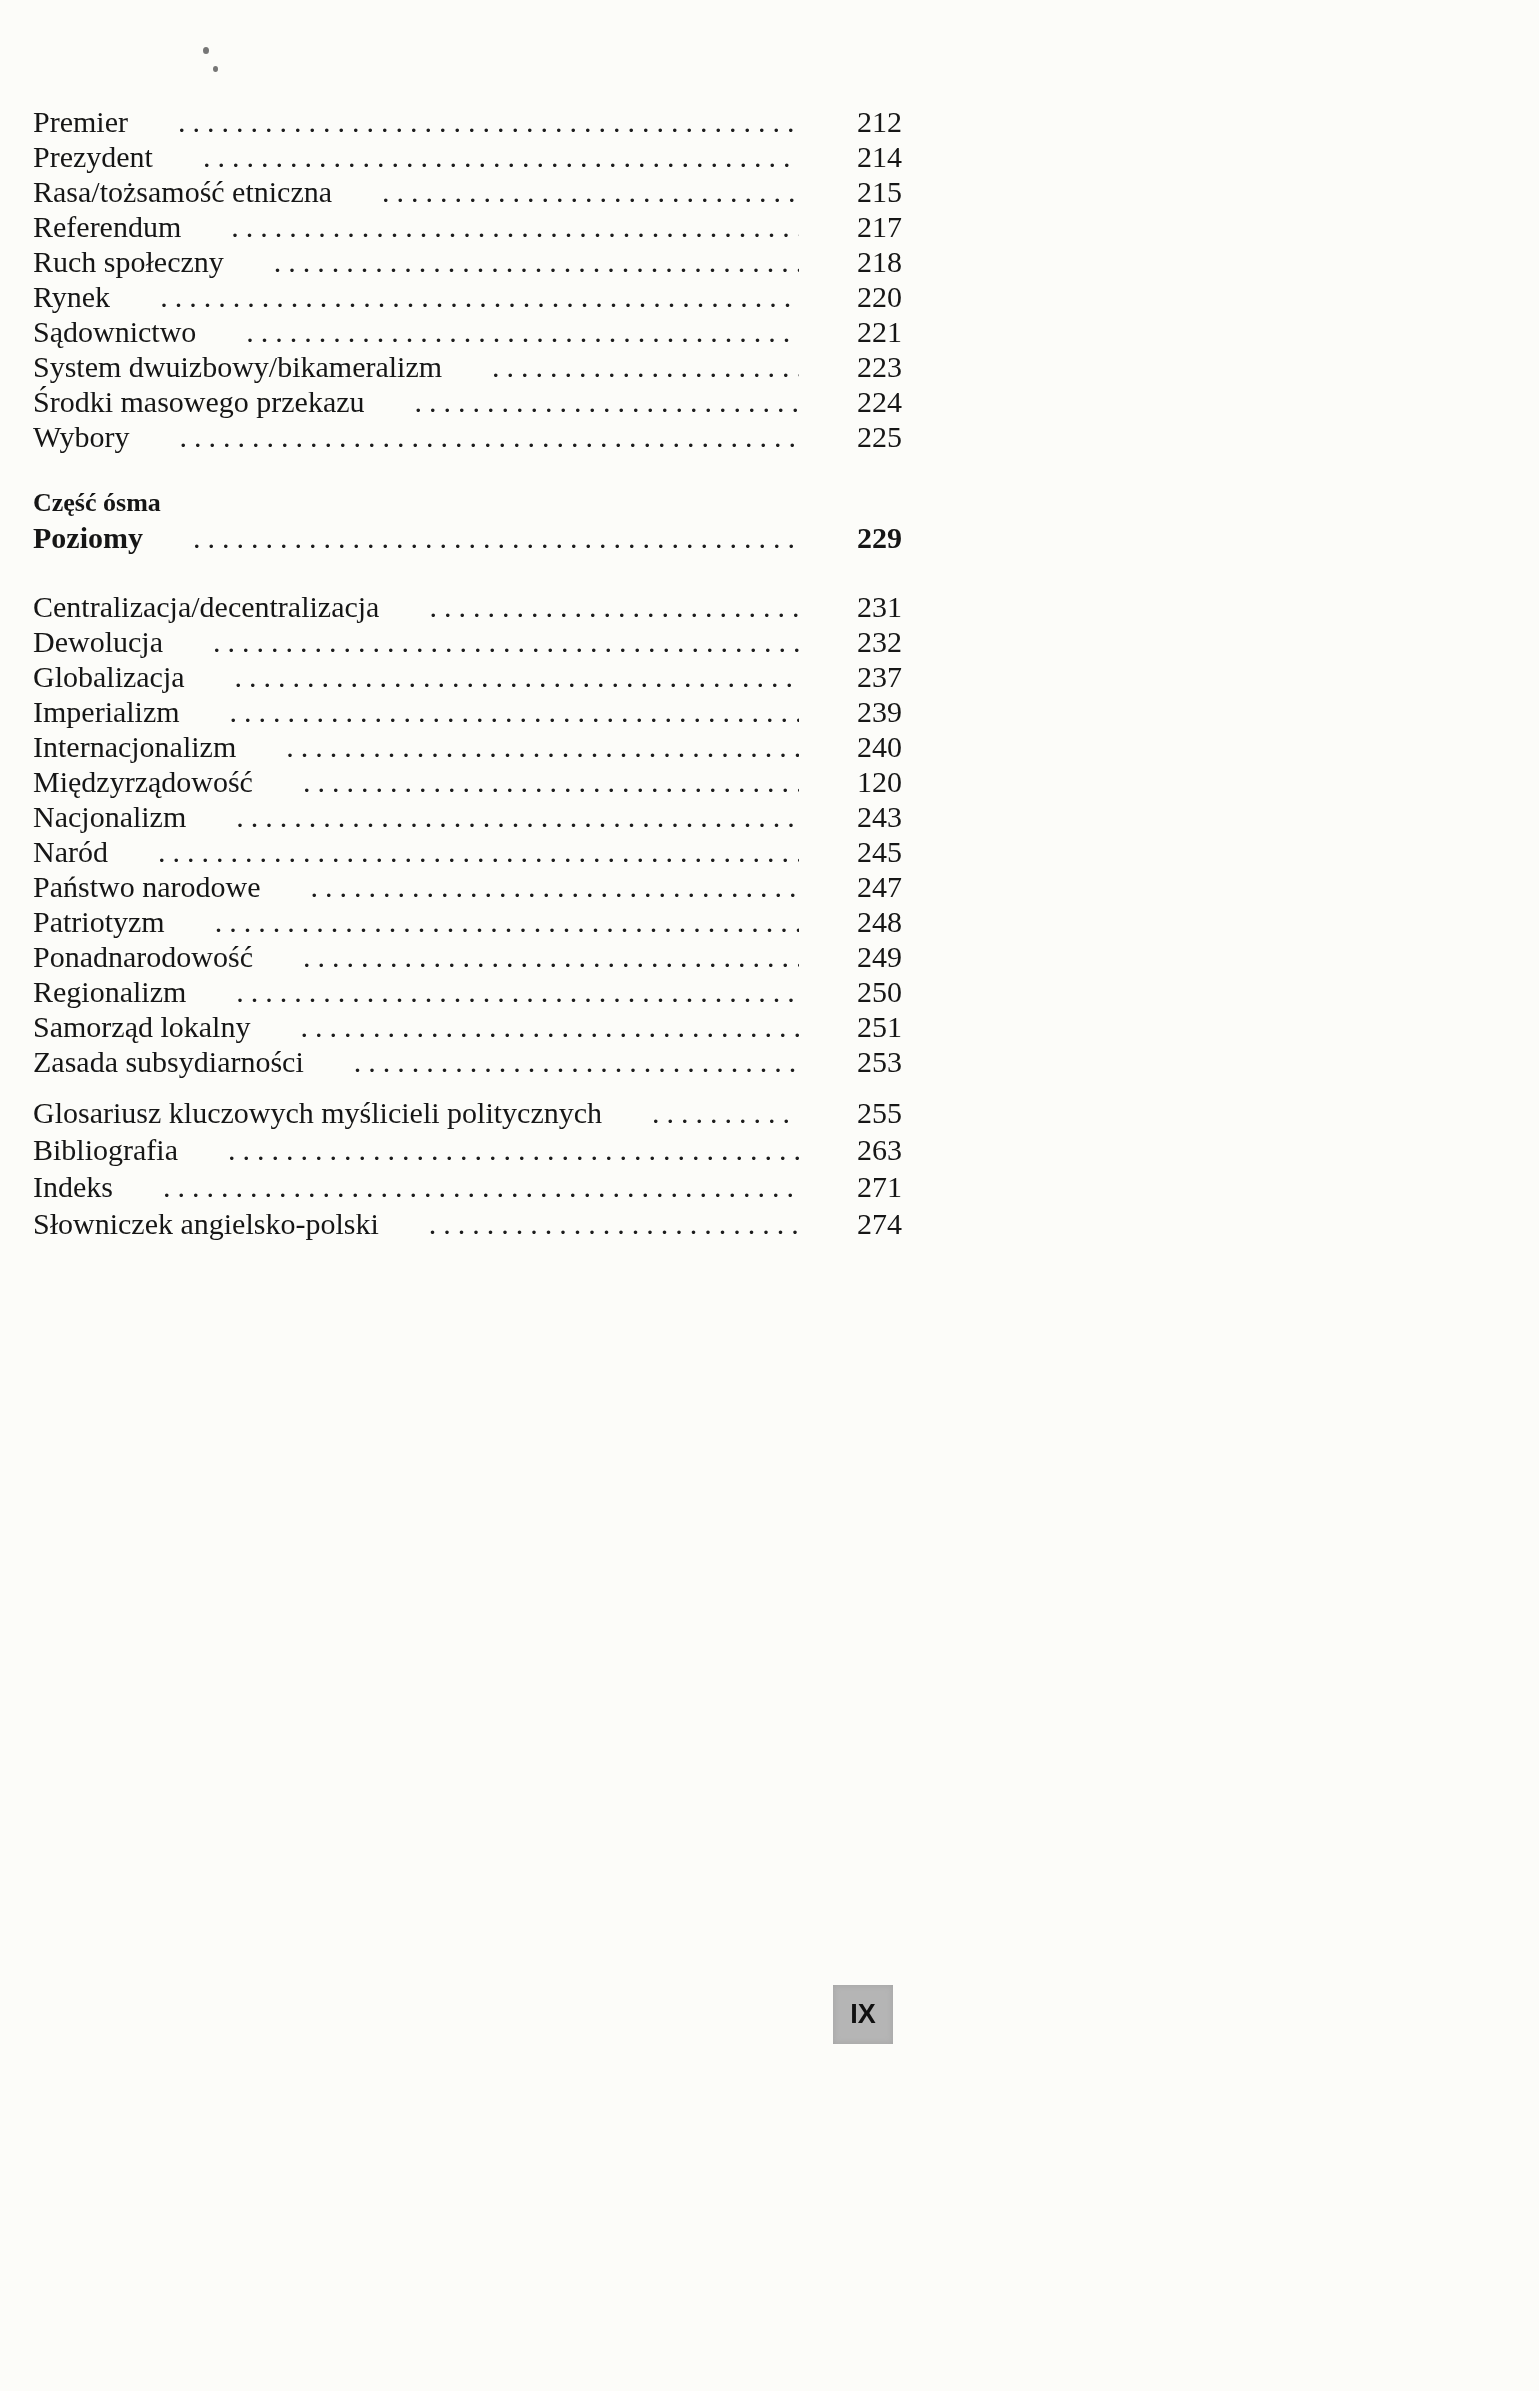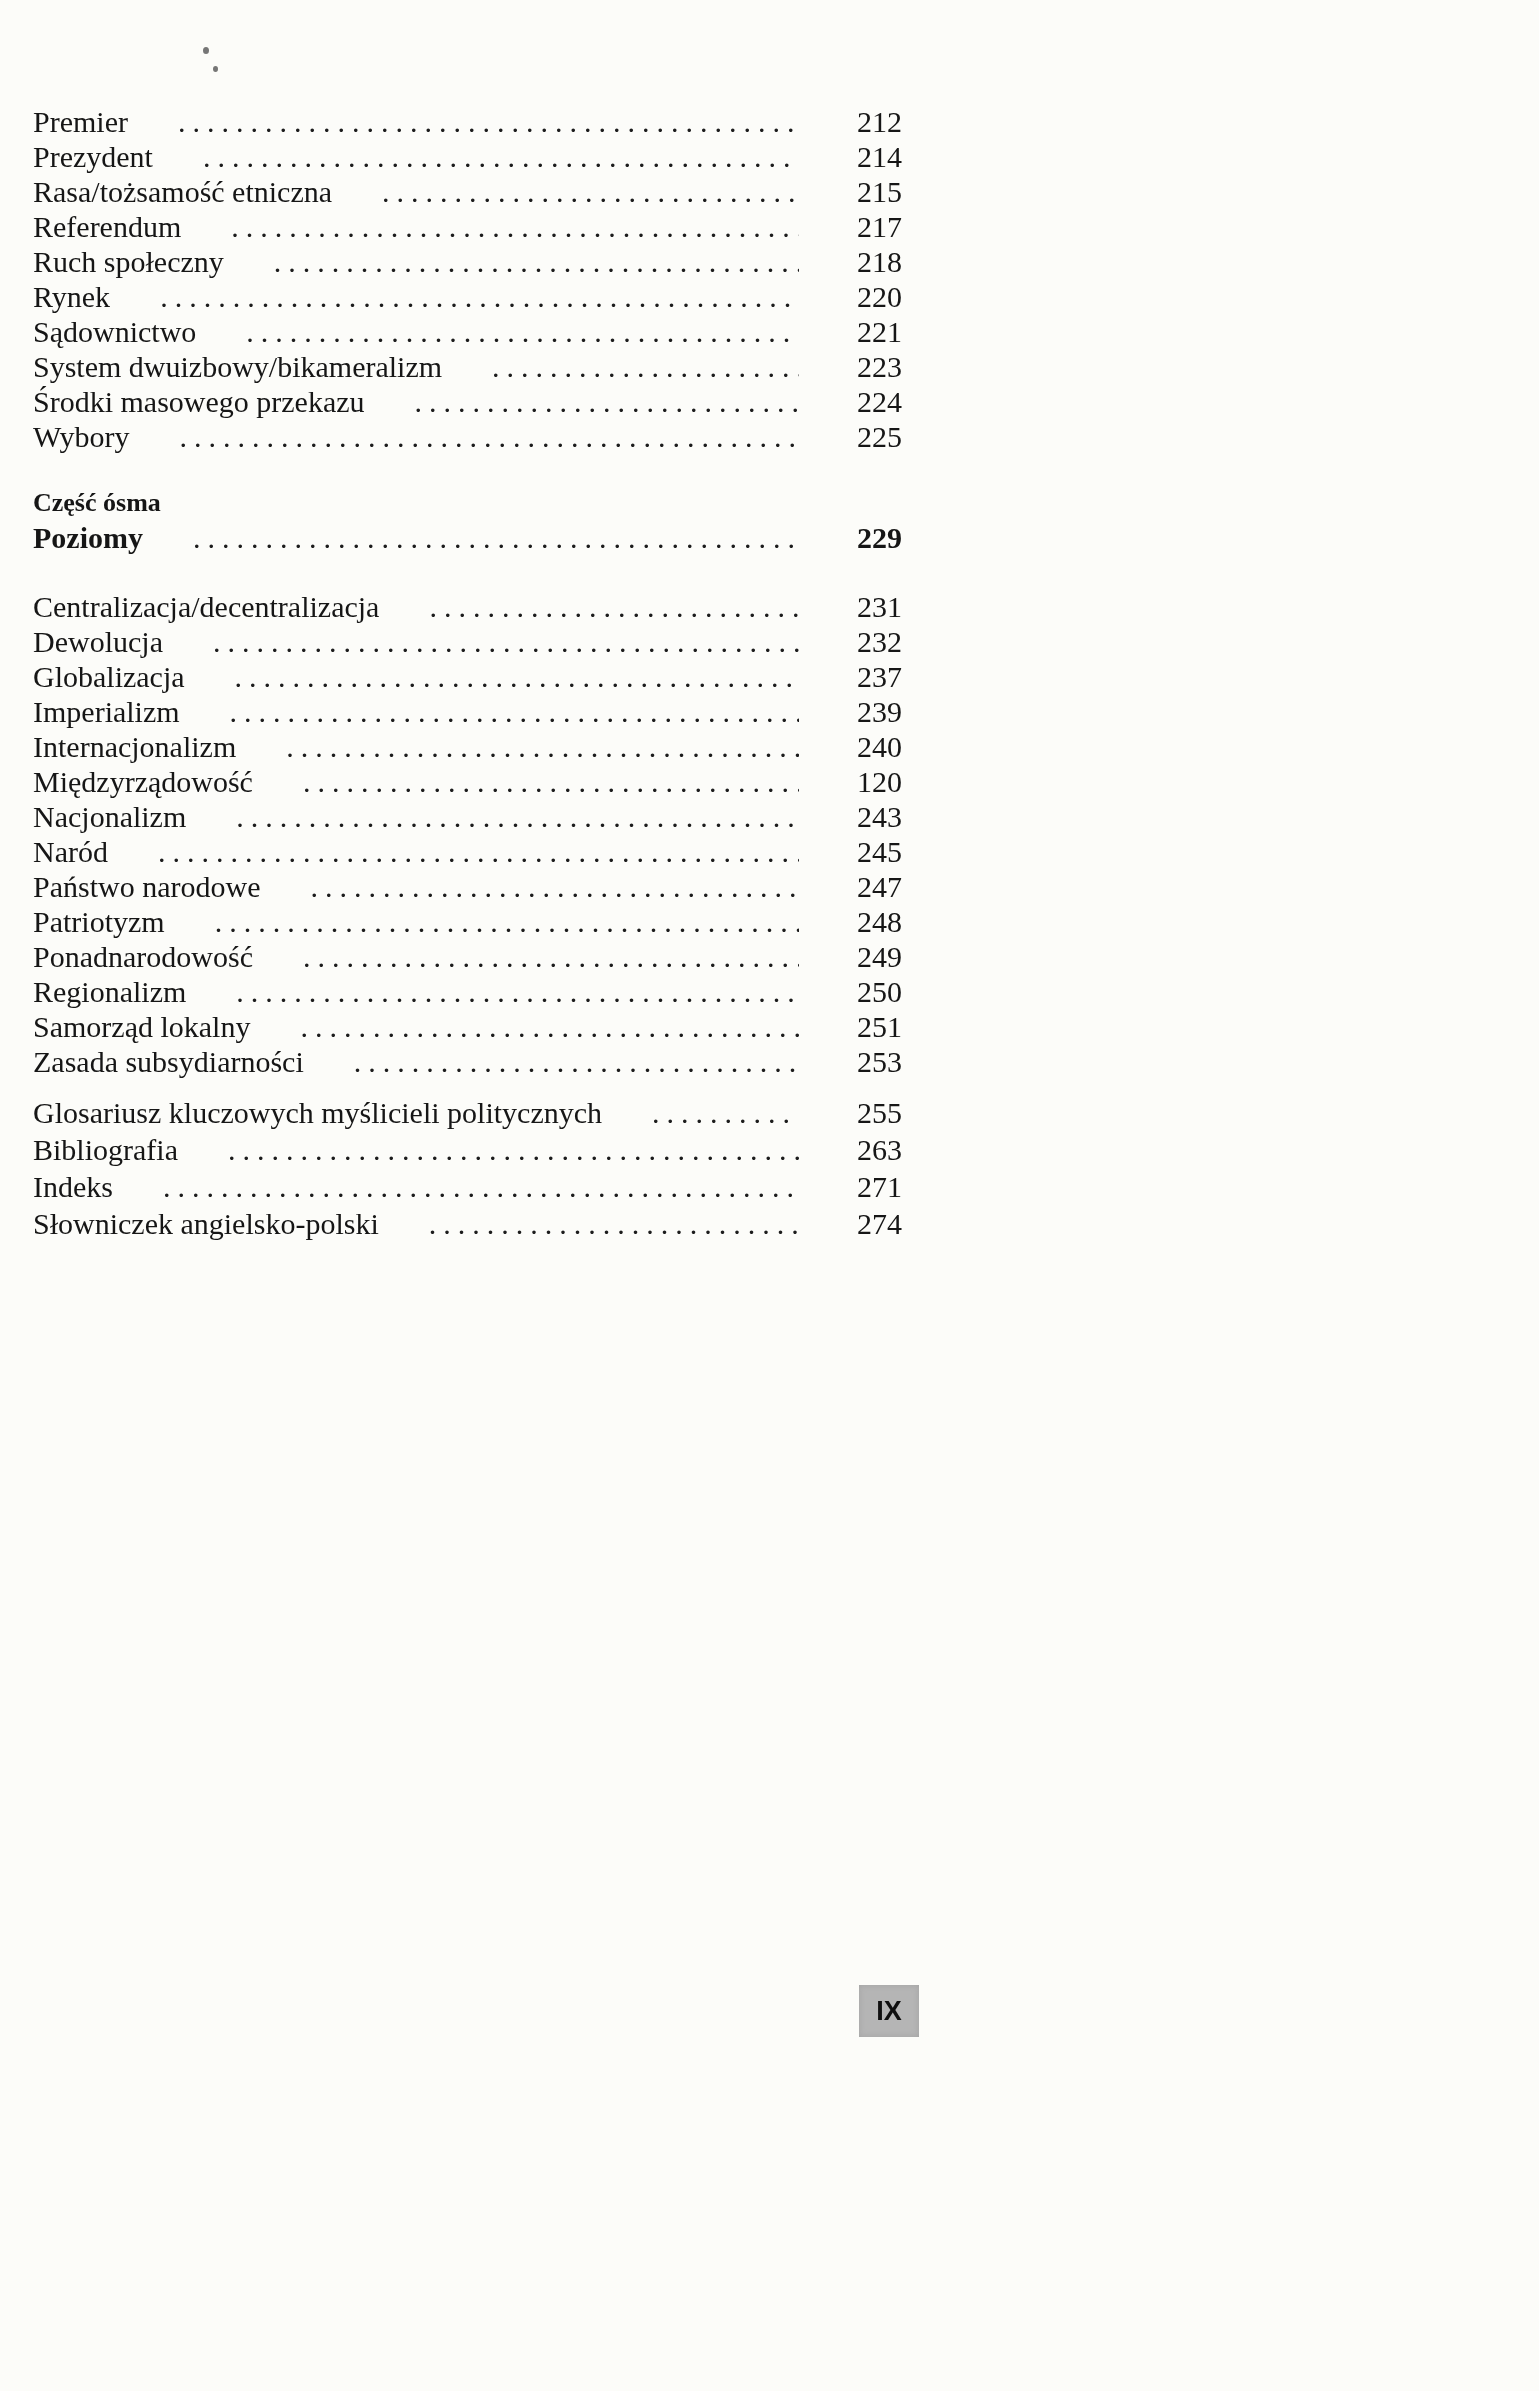--- a/index.html
+++ b/index.html
@@ -50,24 +50,24 @@
     line-height: 35px;
     font-weight: bold;
   }
   .bold-row .entry-title,
   .bold-row .entry-page { font-weight: bold; }
   .sec-terms { margin-top: 34px; }
   .sec-back { margin-top: 16px; }
   .sec-back .toc-row { margin-top: 2px; }
   .folio-badge {
     position: absolute;
-    left: 859px;
+    left: 833px;
     top: 1985px;
     width: 60px;
-    height: 52px;
+    height: 59px;
     background: #b5b5b5;
     box-shadow: inset 0 0 6px #a3a3a3;
     color: #101010;
     font-family: "Liberation Sans", "DejaVu Sans", sans-serif;
     font-weight: bold;
     font-size: 27px;
     display: flex;
     align-items: center;
     justify-content: center;
   }

